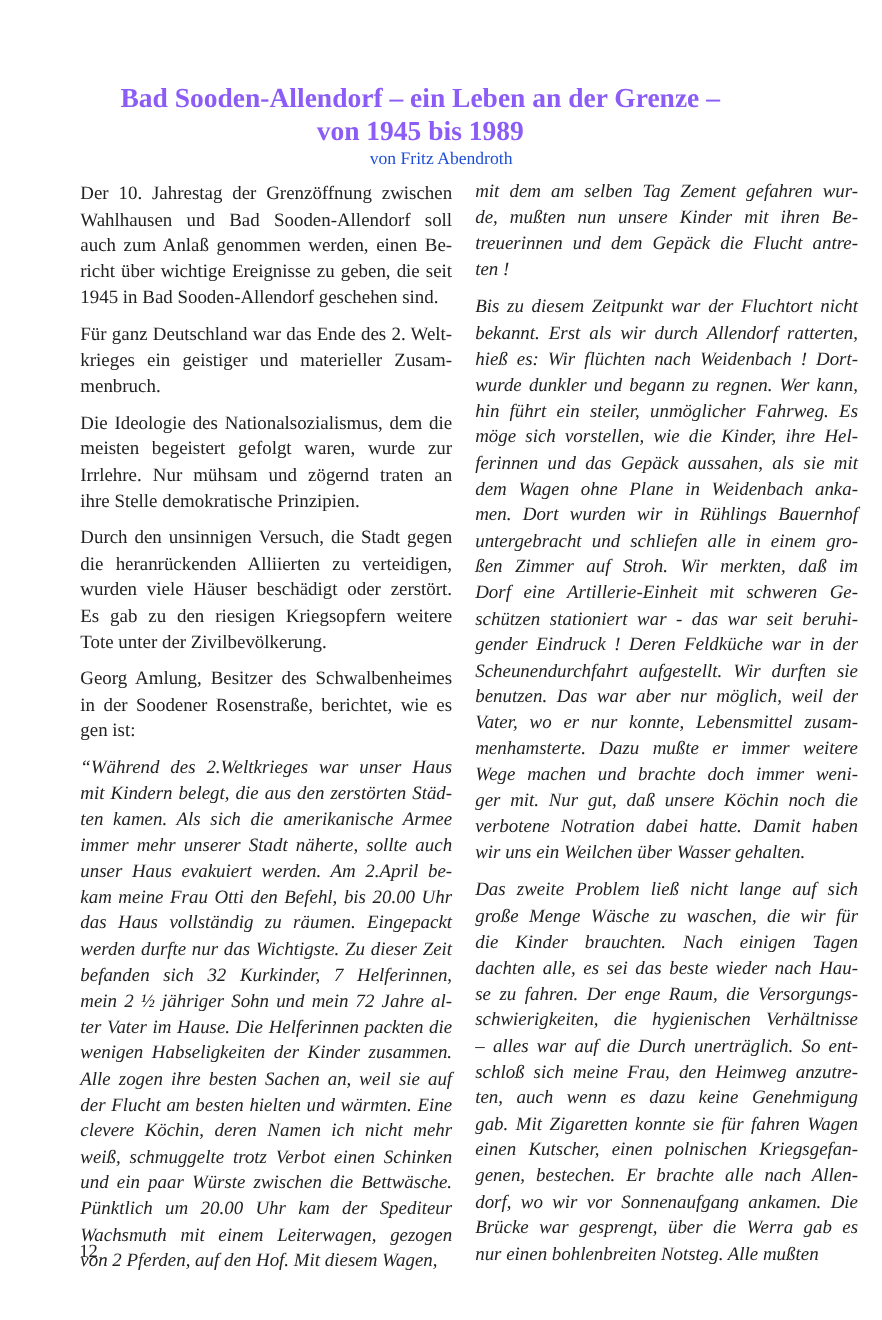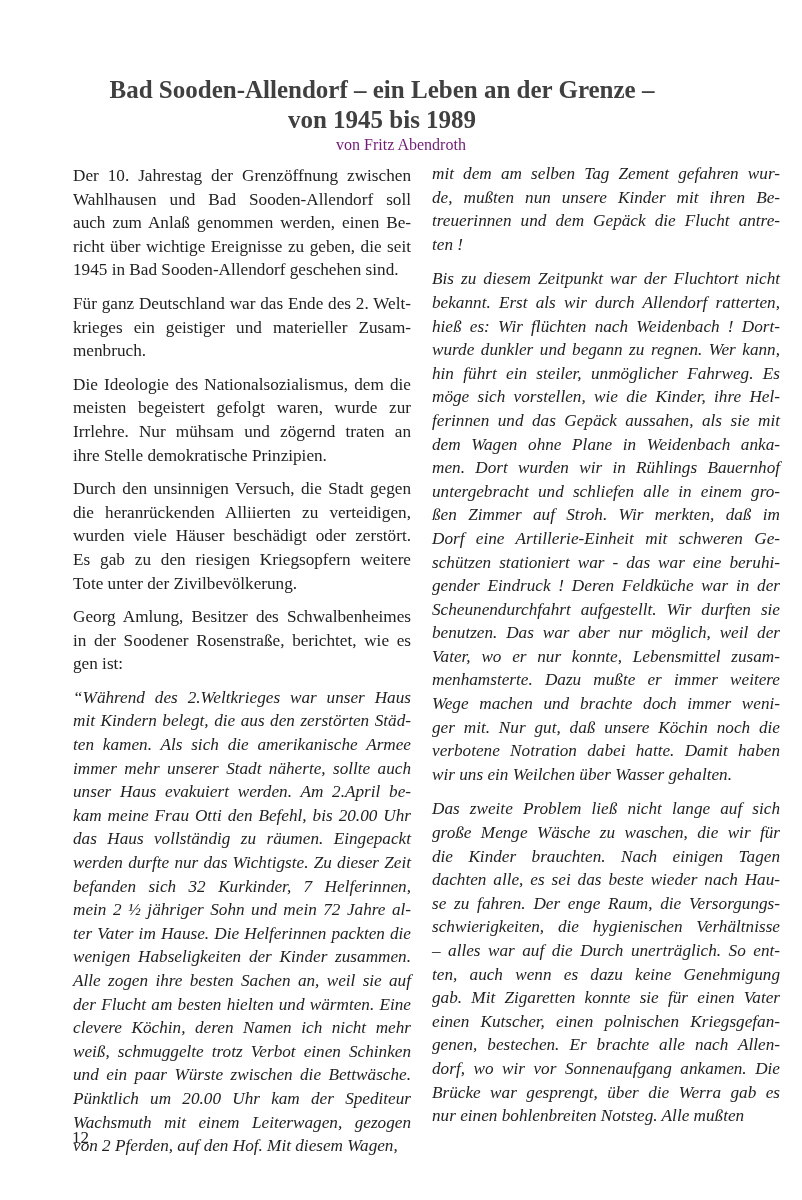--- a/index.html
+++ b/index.html
@@ -1,23 +1,23 @@
 <!DOCTYPE html>
 <html><head>
 <meta charset="utf-8">
 <style>
   html, body { margin:0; padding:0; background:#ffffff; }
   body { width:802px; height:1200px; position:relative; overflow:hidden;
          font-family:"Liberation Serif", "DejaVu Serif", serif; color:#222; }
   .title { position:absolute; left:0; width:764px; text-align:center; font-weight:bold;
-           font-size:25px; line-height:30px; color:#404040; }
+           font-size:25px; line-height:30px; color:#8b5cf6; }
   .t1 { top:75px; }
   .t2 { top:105px; }
   .byline { position:absolute; top:136px; left:0; width:802px; text-align:center;
-            font-size:16px; color:#701a75; }
+            font-size:16px; color:#1d4ed8; }
   .col { position:absolute; top:164px; font-size:17.2px; line-height:23.6px; }
   .col.left { left:73px; width:338px; }
   .col.right { left:432px; width:348px; top:162px; }
   .line { display:block; white-space:nowrap; text-align:justify; text-align-last:justify; }
   .line.last { text-align-last:left; }
   .para { margin-bottom:10px; }
   .it { font-style:italic; }
   .right .para { margin-bottom:11px; }
   .pagenum { position:absolute; left:72px; top:1128px; font-size:17px; color:#222; }
 </style>
@@ -96,41 +96,42 @@
         <span class="line">hieß es: Wir flüchten nach Weidenbach ! Dort-</span>
         <span class="line">wurde dunkler und begann zu regnen. Wer kann,</span>
         <span class="line">hin führt ein steiler, unmöglicher Fahrweg. Es</span>
         <span class="line">möge sich vorstellen, wie die Kinder, ihre Hel-</span>
         <span class="line">ferinnen und das Gepäck aussahen, als sie mit</span>
         <span class="line">dem Wagen ohne Plane in Weidenbach anka-</span>
         <span class="line">men. Dort wurden wir in Rühlings Bauernhof</span>
         <span class="line">untergebracht und schliefen alle in einem gro-</span>
         <span class="line">ßen Zimmer auf Stroh. Wir merkten, daß im</span>
         <span class="line">Dorf eine Artillerie-Einheit mit schweren Ge-</span>
-        <span class="line">schützen stationiert war - das war eine beruhi-</span>
+        <span class="line">schützen stationiert war - das war seit beruhi-</span>
         <span class="line">gender Eindruck ! Deren Feldküche war in der</span>
         <span class="line">Scheunendurchfahrt aufgestellt. Wir durften sie</span>
         <span class="line">benutzen. Das war aber nur möglich, weil der</span>
         <span class="line">Vater, wo er nur konnte, Lebensmittel zusam-</span>
         <span class="line">menhamsterte. Dazu mußte er immer weitere</span>
         <span class="line">Wege machen und brachte doch immer weni-</span>
         <span class="line">ger mit. Nur gut, daß unsere Köchin noch die</span>
         <span class="line">verbotene Notration dabei hatte. Damit haben</span>
         <span class="line last">wir uns ein Weilchen über Wasser gehalten.</span>
       </div>
       <div class="para it">
         <span class="line">Das zweite Problem ließ nicht lange auf sich</span>
         <span class="line">große Menge Wäsche zu waschen, die wir für</span>
         <span class="line">die Kinder brauchten. Nach einigen Tagen</span>
         <span class="line">dachten alle, es sei das beste wieder nach Hau-</span>
         <span class="line">se zu fahren. Der enge Raum, die Versorgungs-</span>
         <span class="line">schwierigkeiten, die hygienischen Verhältnisse</span>
         <span class="line">– alles war auf die Durch unerträglich. So ent-</span>
+        <span class="line">schloß sich meine Frau, den Heimweg anzutre-</span>
         <span class="line">ten, auch wenn es dazu keine Genehmigung</span>
-        <span class="line">gab. Mit Zigaretten konnte sie für einen Vater</span>
+        <span class="line">gab. Mit Zigaretten konnte sie für fahren Wagen</span>
         <span class="line">einen Kutscher, einen polnischen Kriegsgefan-</span>
         <span class="line">genen, bestechen. Er brachte alle nach Allen-</span>
         <span class="line">dorf, wo wir vor Sonnenaufgang ankamen. Die</span>
         <span class="line">Brücke war gesprengt, über die Werra gab es</span>
         <span class="line last">nur einen bohlenbreiten Notsteg. Alle mußten</span>
       </div>
     </div>
 
   <div class="pagenum">12</div>
 </div>

